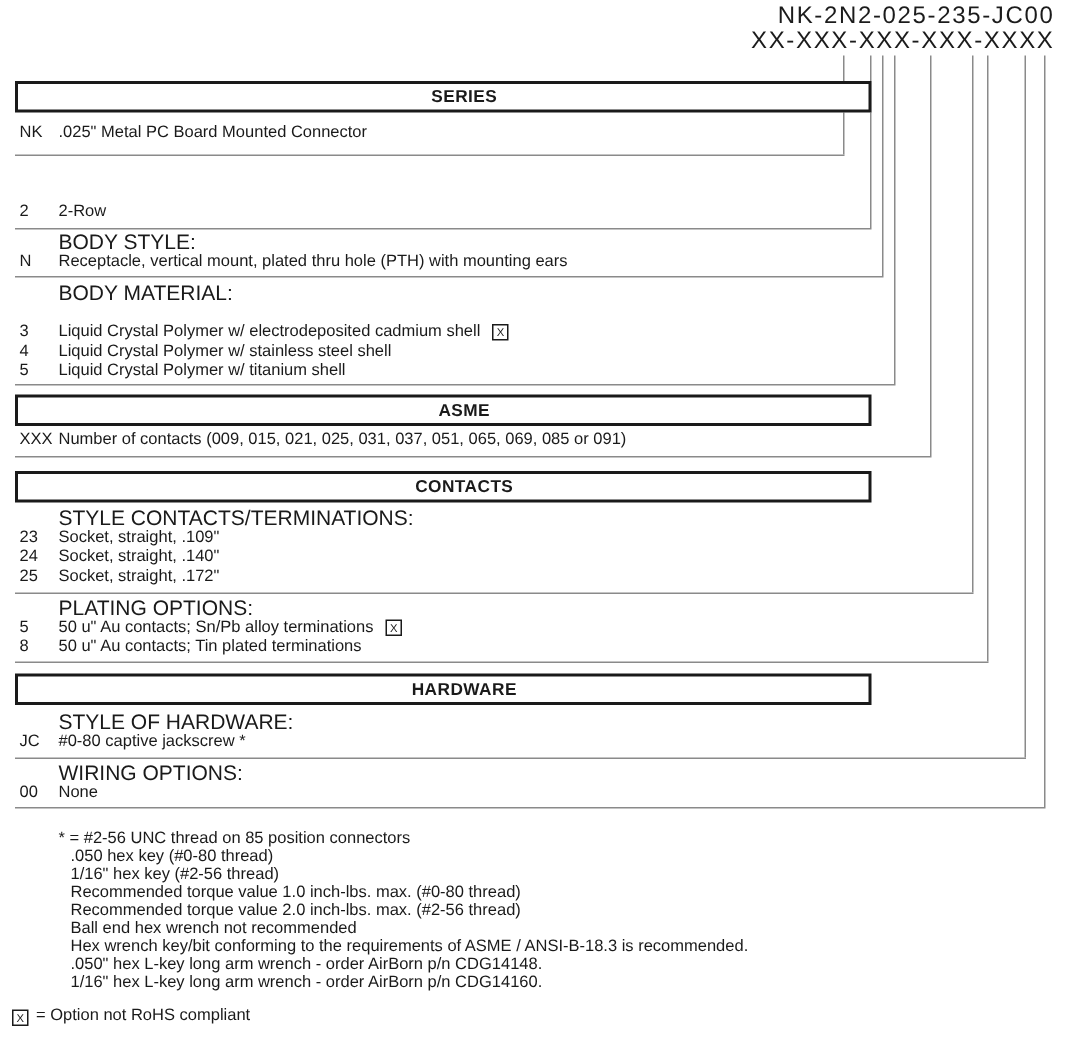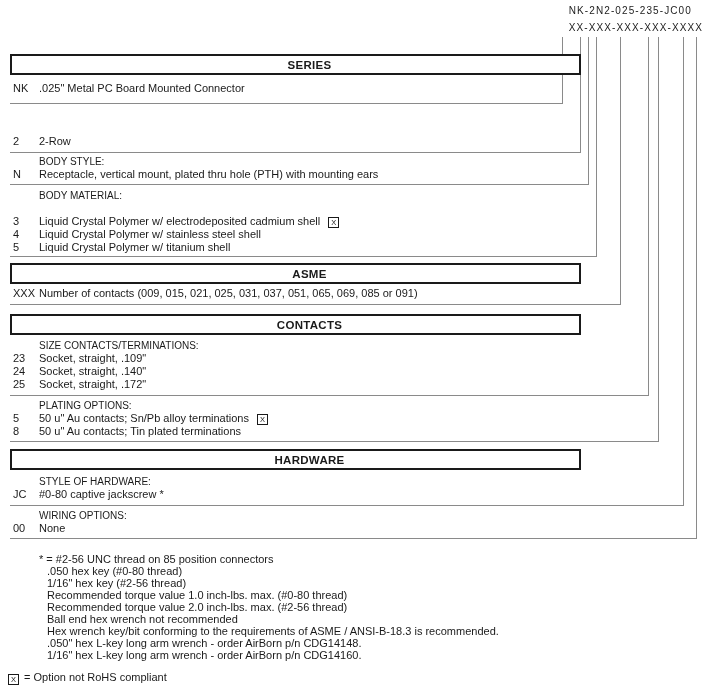--- a/index.html
+++ b/index.html
@@ -6,39 +6,39 @@
   #page{
     position:relative;
     width:720px;height:691px;
     background:#ffffff;
     font-family:"Liberation Sans","DejaVu Sans",sans-serif;
     color:#1a1a1a;
     overflow:hidden;
   }
   .pn{
     position:absolute;top:3px;right:17px;
-    text-align:left;
-    font-size:10px;line-height:16.5px;
+    text-align:right;
+    font-size:16px;line-height:16.5px;
     letter-spacing:1.1px;
     color:#1b1b1b;
     white-space:nowrap;
   }
   .vline{position:absolute;top:37px;width:1px;background:#8a8a8a;}
   .hline{position:absolute;left:10px;height:1px;background:#8a8a8a;}
   .sec-box{
     position:absolute;left:10px;width:539px;height:17px;
     border:2px solid #1a1a1a;
     display:flex;align-items:center;justify-content:center;
     font-size:11.5px;font-weight:bold;letter-spacing:.3px;
     background:#ffffff;
     padding-left:28px;
   }
   .row{position:absolute;left:13px;font-size:11px;line-height:13px;white-space:nowrap;}
   .row .code{display:inline-block;min-width:26px;}
-  .sub-label{position:absolute;left:39px;font-size:10px;line-height:13px;white-space:nowrap;}
+  .sub-label{position:absolute;left:39px;font-size:14px;line-height:13px;white-space:nowrap;}
   .xbox{
     display:inline-block;width:9px;height:9px;
     border:1px solid #1a1a1a;
     font-size:7.5px;line-height:9px;text-align:center;
     margin-left:8px;vertical-align:0px;
     letter-spacing:0;
   }
   .footnotes{position:absolute;left:11px;top:553px;font-size:11px;line-height:12px;white-space:nowrap;margin-left:28px;}
   .footnotes .fn-line{margin-left:8px;}
   .legend{position:absolute;left:8px;top:671px;font-size:11px;line-height:13px;white-space:nowrap;}
@@ -104,21 +104,21 @@
   <div class="sec-box" style="top:263px">
     <span>ASME</span>
   </div>
   <div class="row" style="top:287px">
     <span class="code">XXX</span><span>Number of contacts (009, 015, 021, 025, 031, 037, 051, 065, 069, 085 or 091)</span>
   </div>
 
   <div class="sec-box" style="top:314px">
     <span>CONTACTS</span>
   </div>
-  <div class="sub-label" style="top:339px">SIZE CONTACTS/TERMINATIONS:</div>
+  <div class="sub-label" style="top:339px">STYLE CONTACTS/TERMINATIONS:</div>
   <div class="row" style="top:352px">
     <span class="code">23</span><span>Socket, straight, .109"</span>
   </div>
   <div class="row" style="top:365px">
     <span class="code">24</span><span>Socket, straight, .140"</span>
   </div>
   <div class="row" style="top:378px">
     <span class="code">25</span><span>Socket, straight, .172"</span>
   </div>
 

